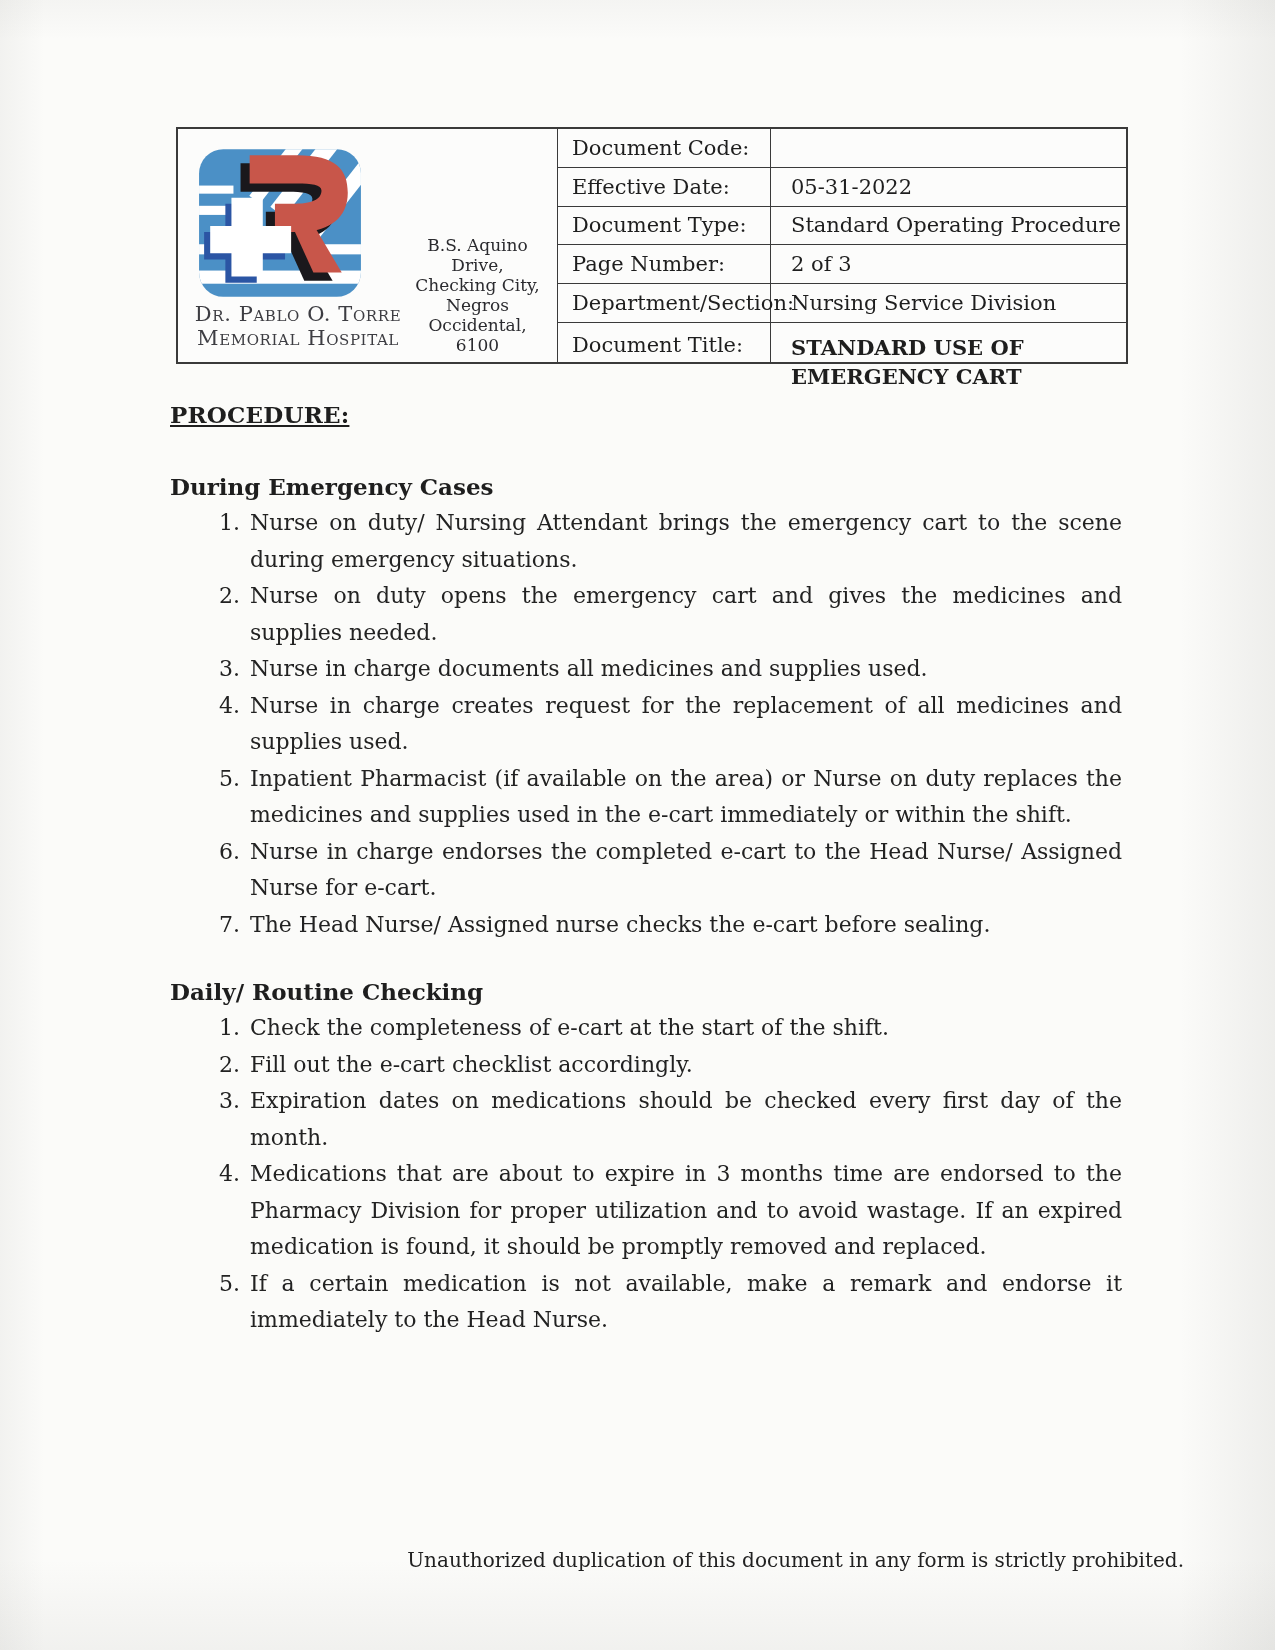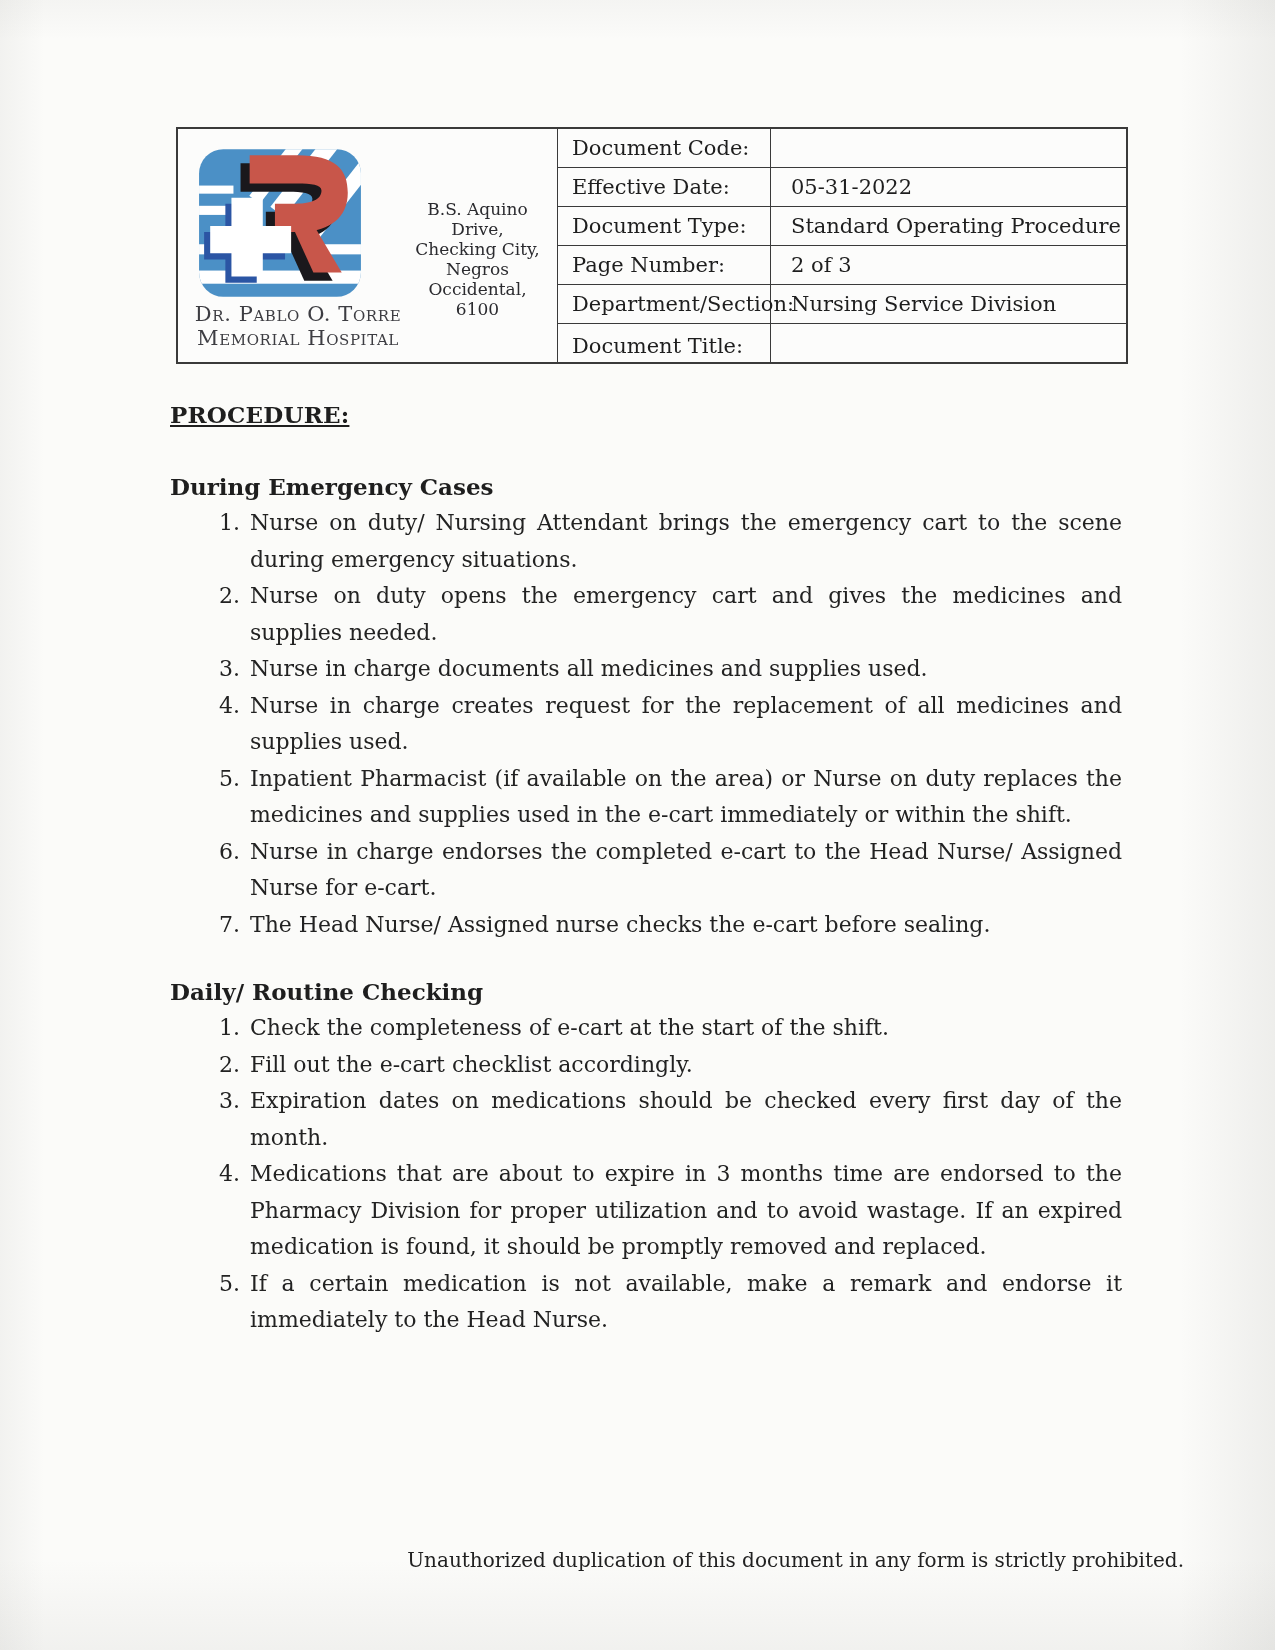--- a/index.html
+++ b/index.html
@@ -22,21 +22,21 @@
   }
   .hdr-left { width:380px; border-right:1px solid #3a3a3a; display:flex; padding:6px 4px 0 16px; }
   .logo-col { width:208px; display:flex; flex-direction:column; }
   .logo { width:172px; height:152px; margin-top:12px; }
   .hosp-name {
     margin-top:3px; text-align:center; font-variant:small-caps;
     font-size:21px; line-height:24px; letter-spacing:0.6px; color:#3d3d42;
   }
   .addr {
     flex:1; display:flex; flex-direction:column; justify-content:flex-start;
-    margin-top:64px; text-align:center; font-size:17px; line-height:20px; color:#2b2b2f;
+    margin-top:100px; text-align:center; font-size:17px; line-height:20px; color:#2b2b2f;
   }
   .hdr-right { flex:1; display:flex; flex-direction:column; }
   .hrow { display:flex; border-bottom:1px solid #3a3a3a; height:39px; }
   .hrow.tall { flex:1; border-bottom:none; }
   .hlabel {
     width:213px; border-right:1px solid #3a3a3a; display:flex; align-items:center;
     padding-left:14px; font-size:21px;
   }
   .hvalue { flex:1; display:flex; align-items:center; padding-left:20px; font-size:21px; }
   .hrow.tall .hlabel { align-items:flex-start; padding-top:10px; }
@@ -134,20 +134,21 @@
       <div class="hrow">
         <div class="hlabel">Page Number:</div>
         <div class="hvalue">2 of 3</div>
       </div>
       <div class="hrow">
         <div class="hlabel">Department/Section:</div>
         <div class="hvalue">Nursing Service Division</div>
       </div>
       <div class="hrow tall">
         <div class="hlabel">Document Title:</div>
+        <div class="hvalue">STANDARD USE OF EMERGENCY CART</div>
       </div>
     </div>
   </div>
 
   <div class="content">
     <div class="proc-heading">PROCEDURE:</div>
 
     <div class="sec">
       <div class="sec-title">During Emergency Cases</div>
       <ol>

